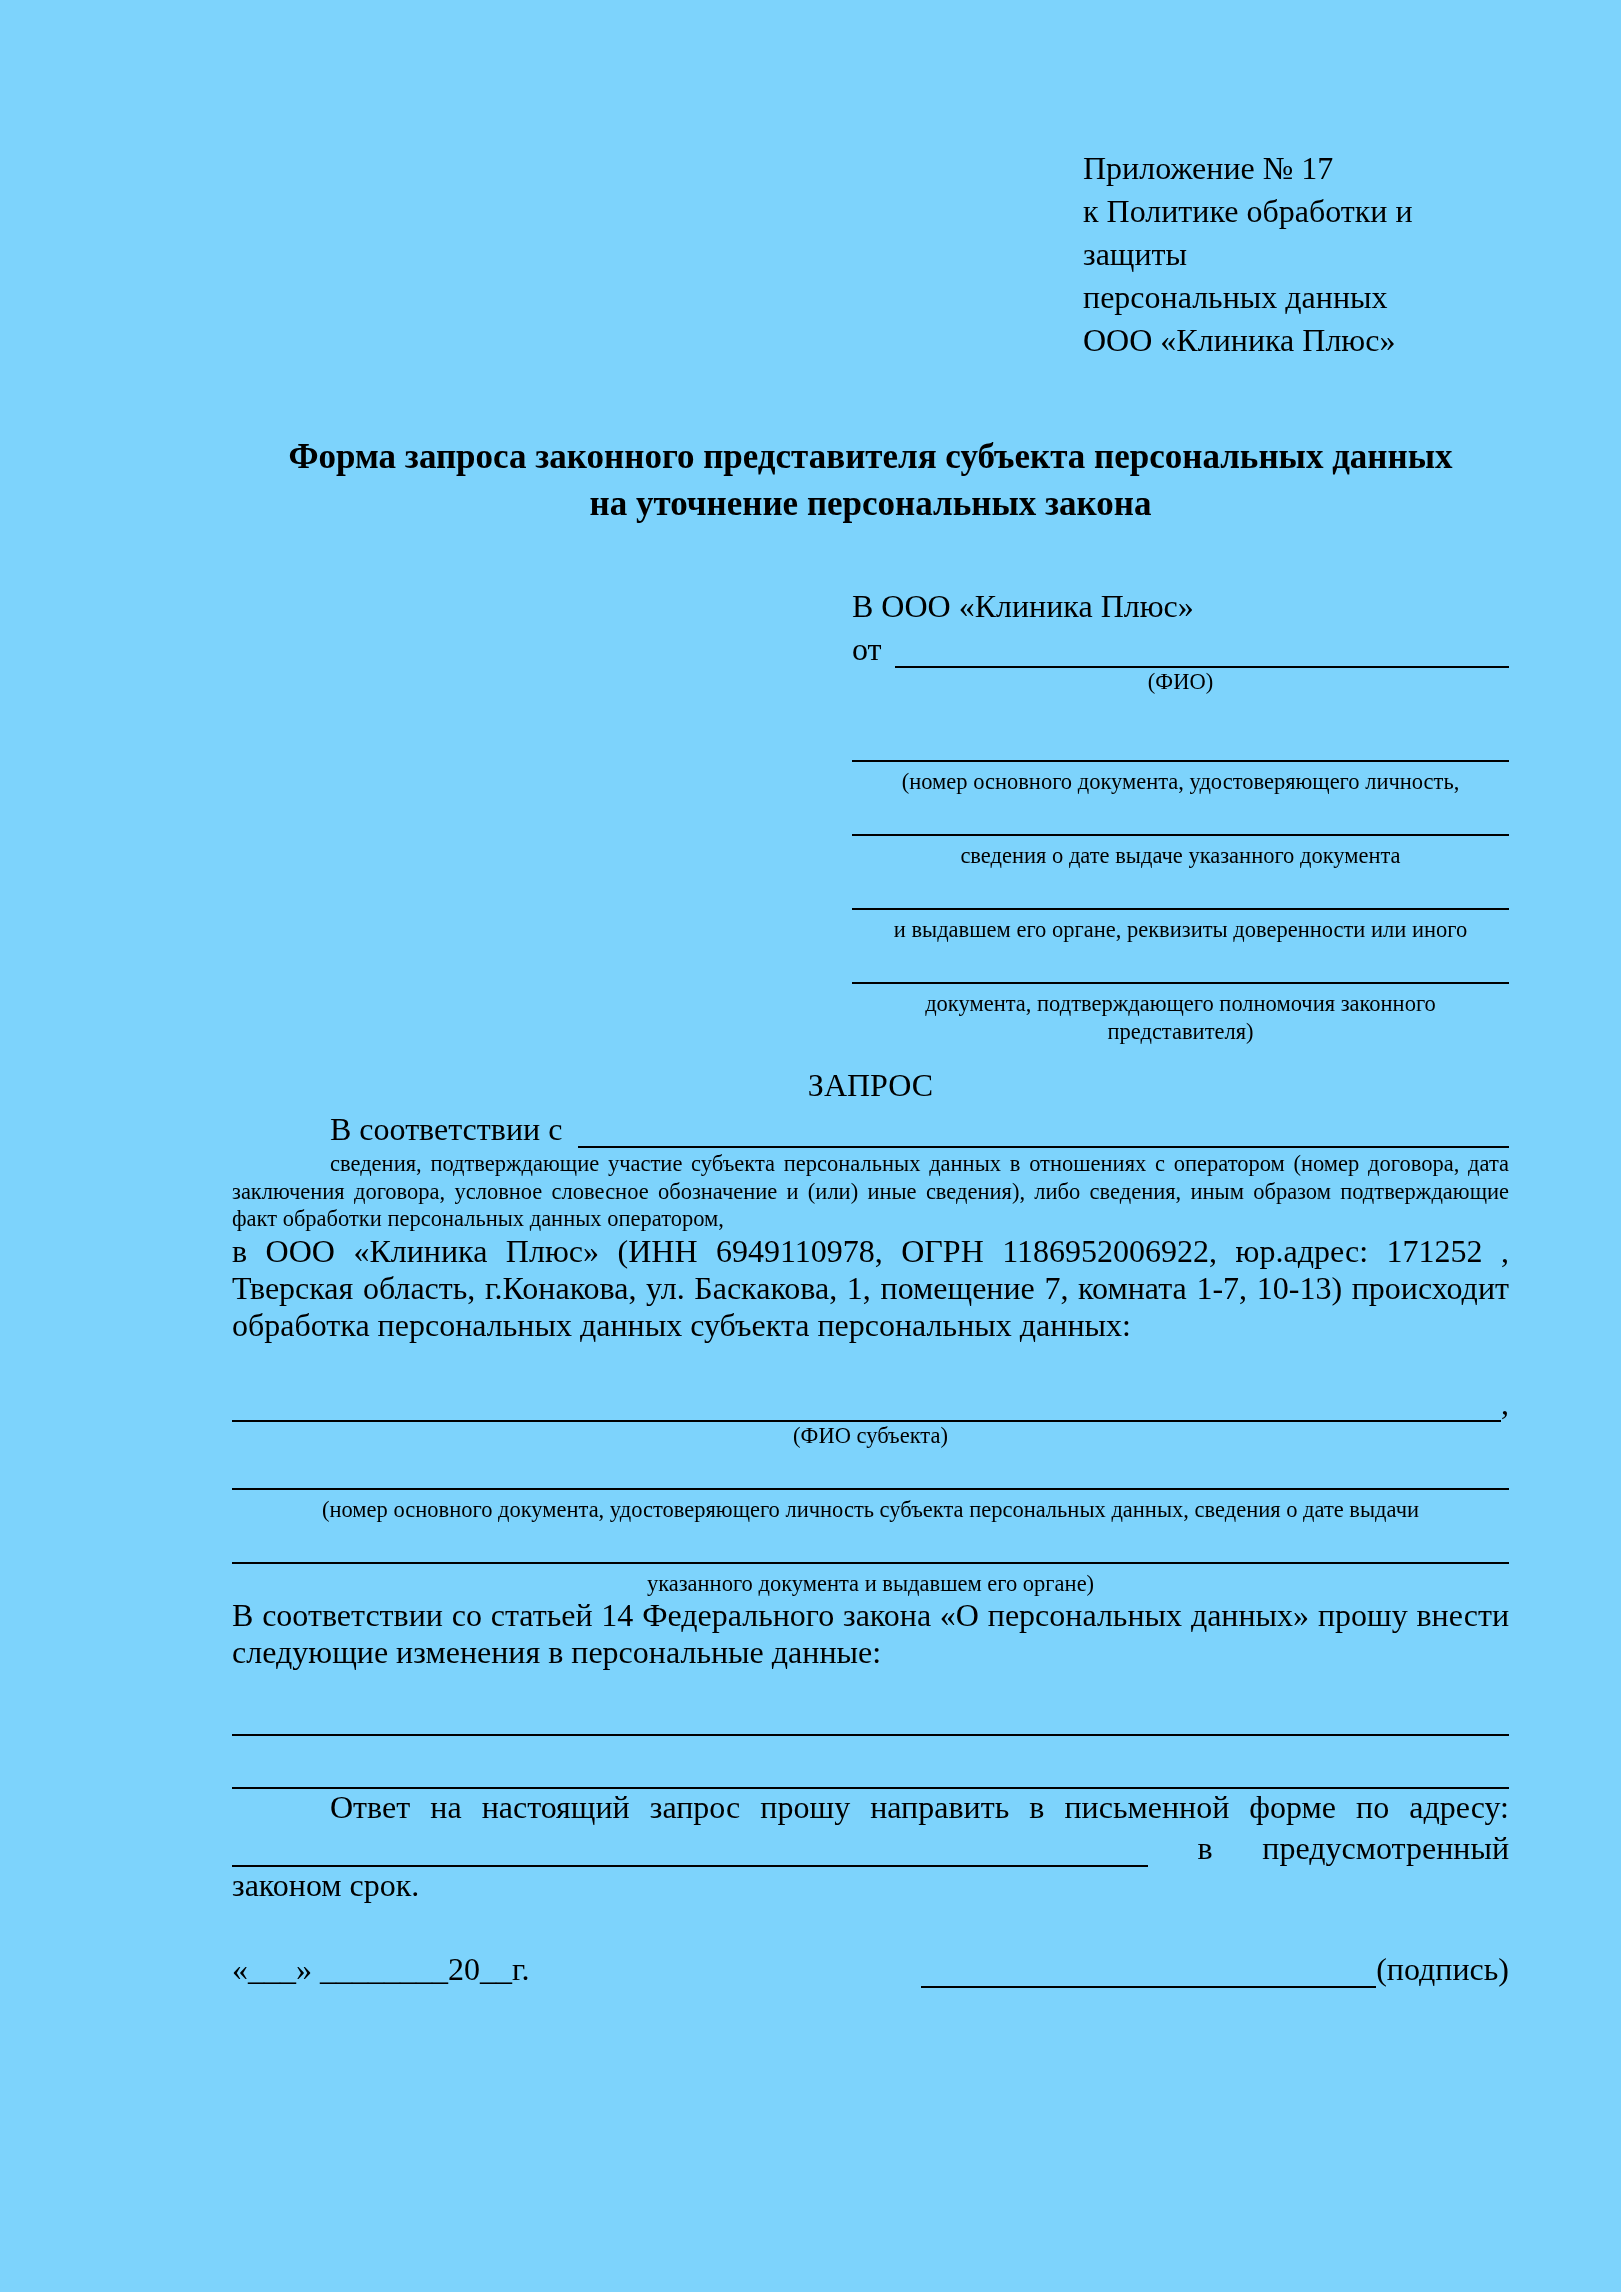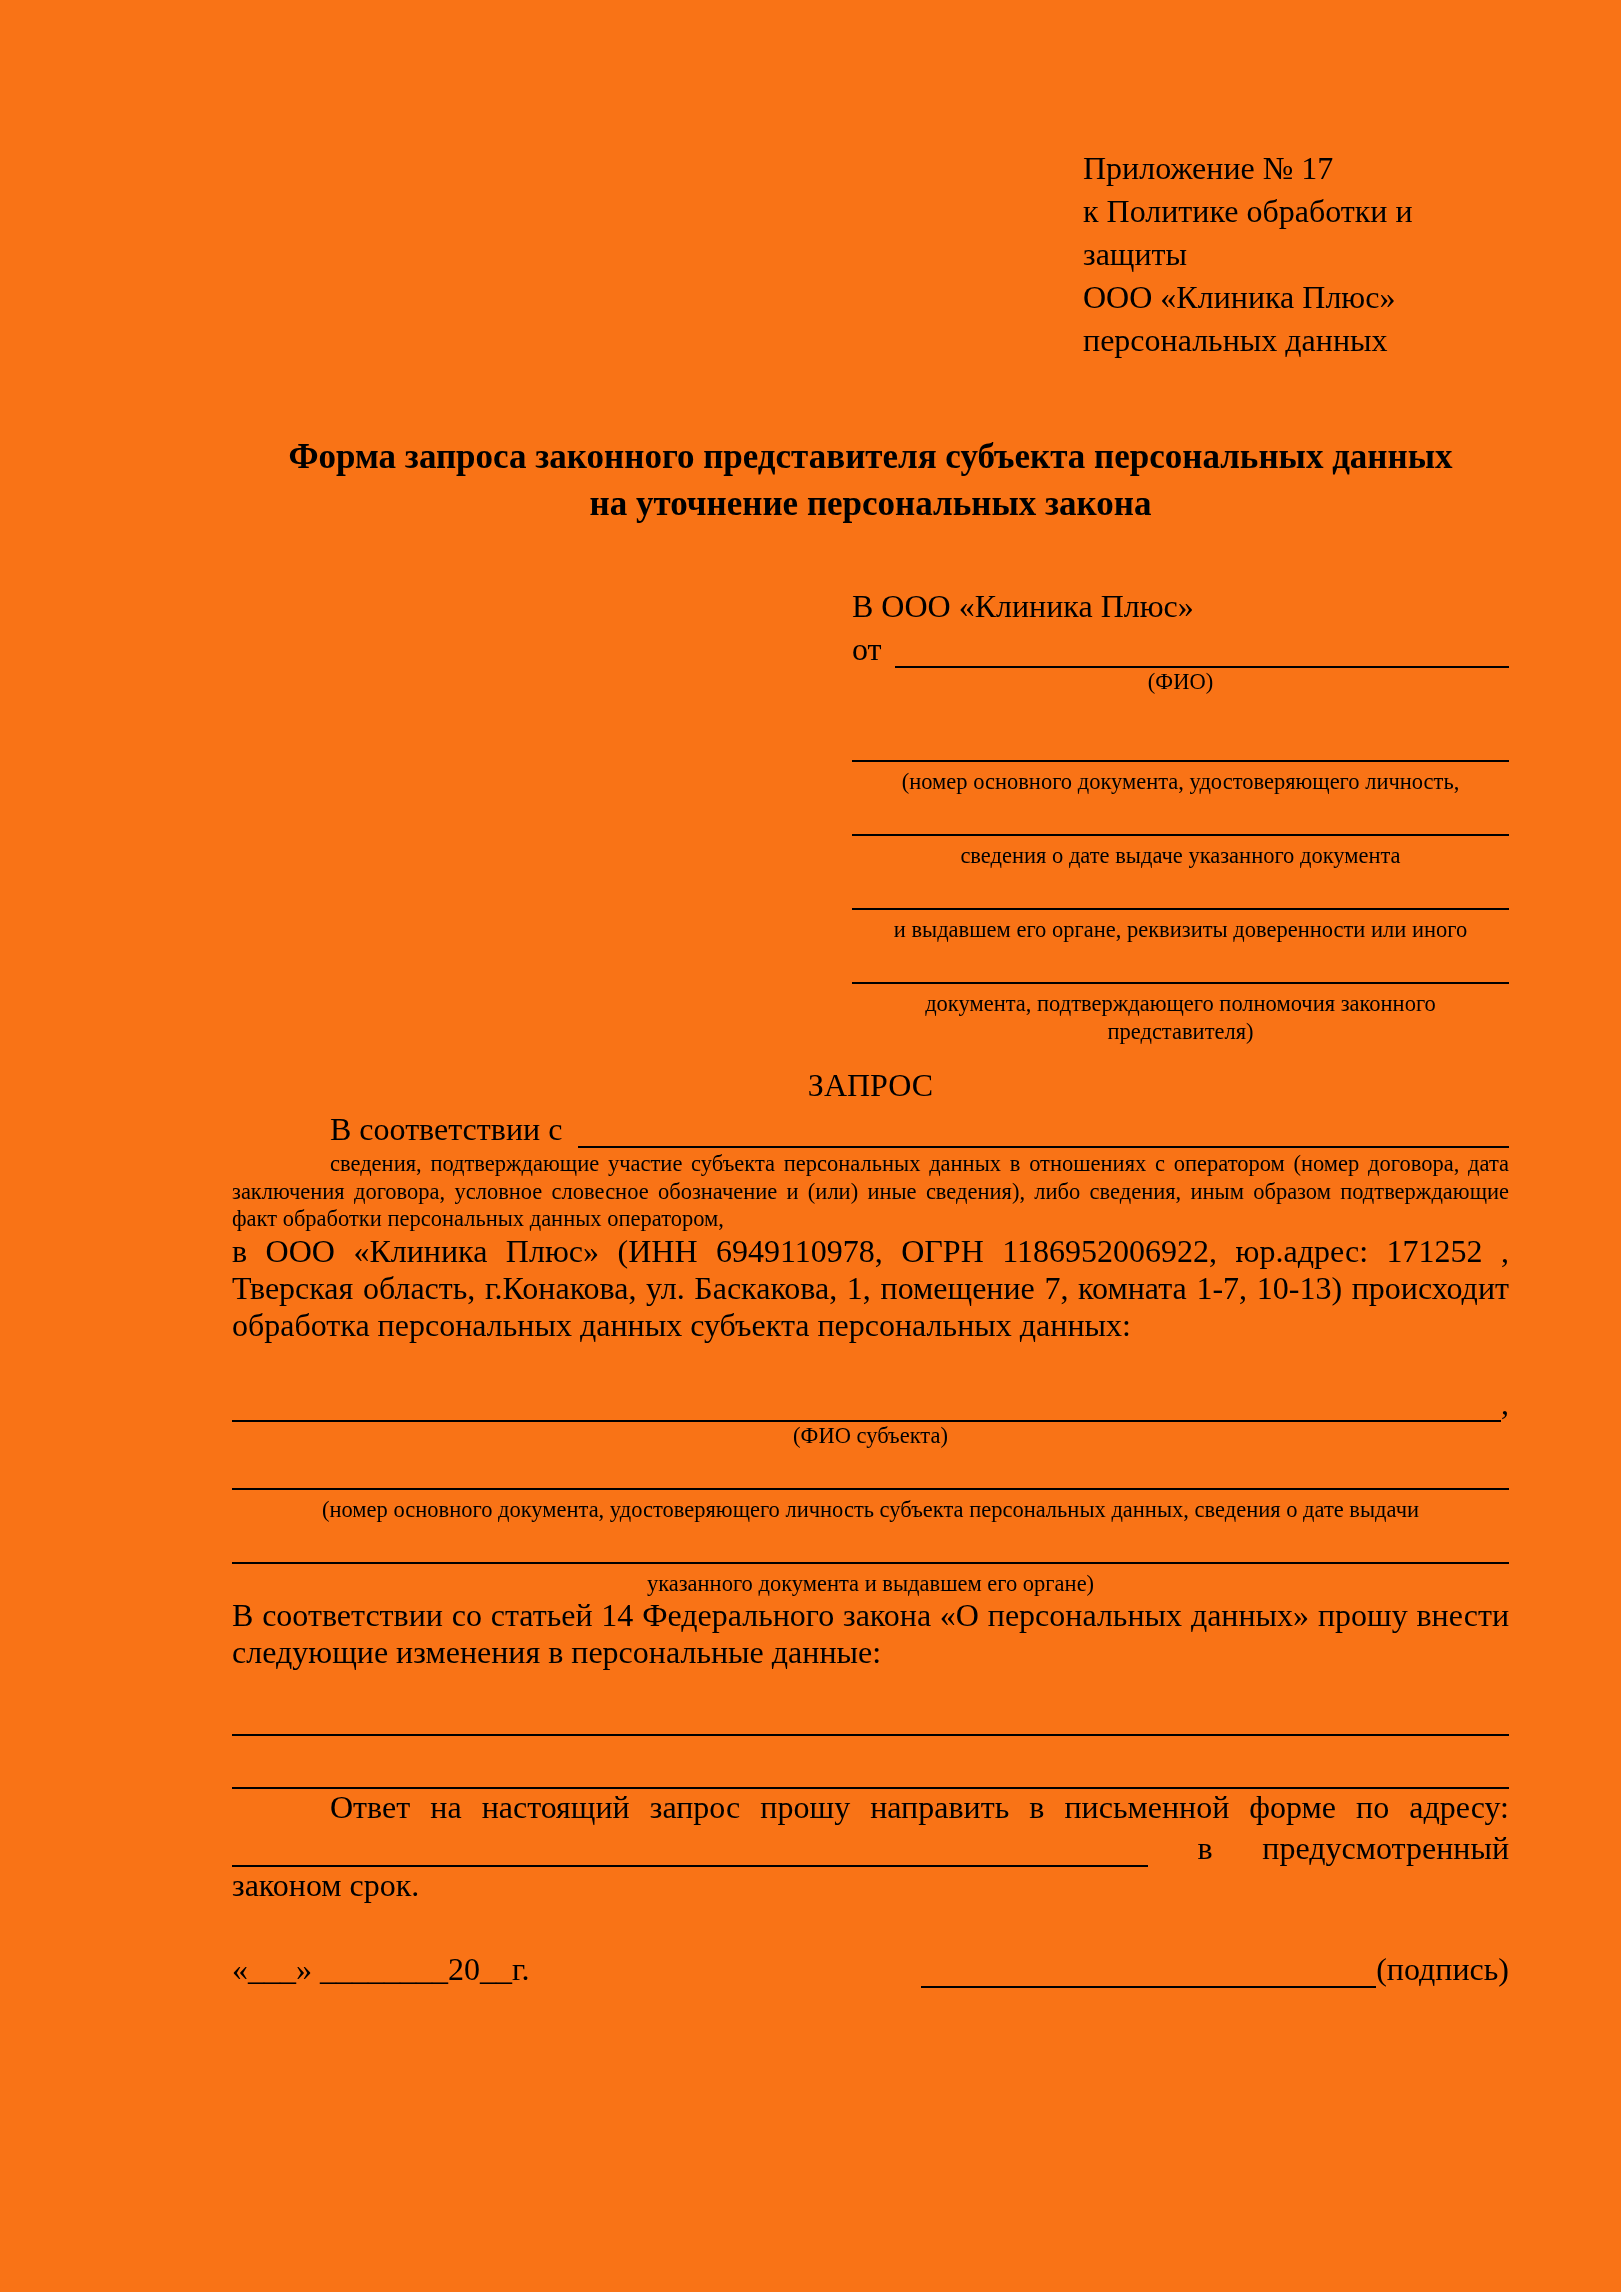--- a/index.html
+++ b/index.html
@@ -1,21 +1,21 @@
 <!DOCTYPE html>
 <html lang="ru"><head>
 <meta charset="utf-8">
 <style>
   html,body{margin:0;padding:0;background:#e8e8e8;}
   .page{
     position:relative;
     width:1621px;
     height:2293px;
     margin:0 auto;
-    background:#f97316;
+    background:#7dd3fc;
     color:#000;
     font-family:"Liberation Serif","DejaVu Serif",serif;
     font-size:32px;
     line-height:37px;
     box-sizing:border-box;
     padding:147px 112px 0 232px;
     overflow:hidden;
   }
   .appendix{margin-left:851px;line-height:43px;}
   .title{
@@ -62,22 +62,22 @@
   .sign-right .sign-caption{white-space:nowrap;}
 </style>
 </head>
 <body>
 
 <div class="page">
 
   <div class="appendix">
     <div>Приложение № 17</div>
     <div>к Политике обработки и защиты</div>
+    <div>персональных данных</div>
     <div>ООО «Клиника Плюс»</div>
-    <div>персональных данных</div>
   </div>
 
   <div class="title">
     <div>Форма запроса законного представителя субъекта персональных данных</div>
     <div>на уточнение персональных закона</div>
   </div>
 
   <div class="addressee">
     <div>В ООО «Клиника Плюс»</div>
 

